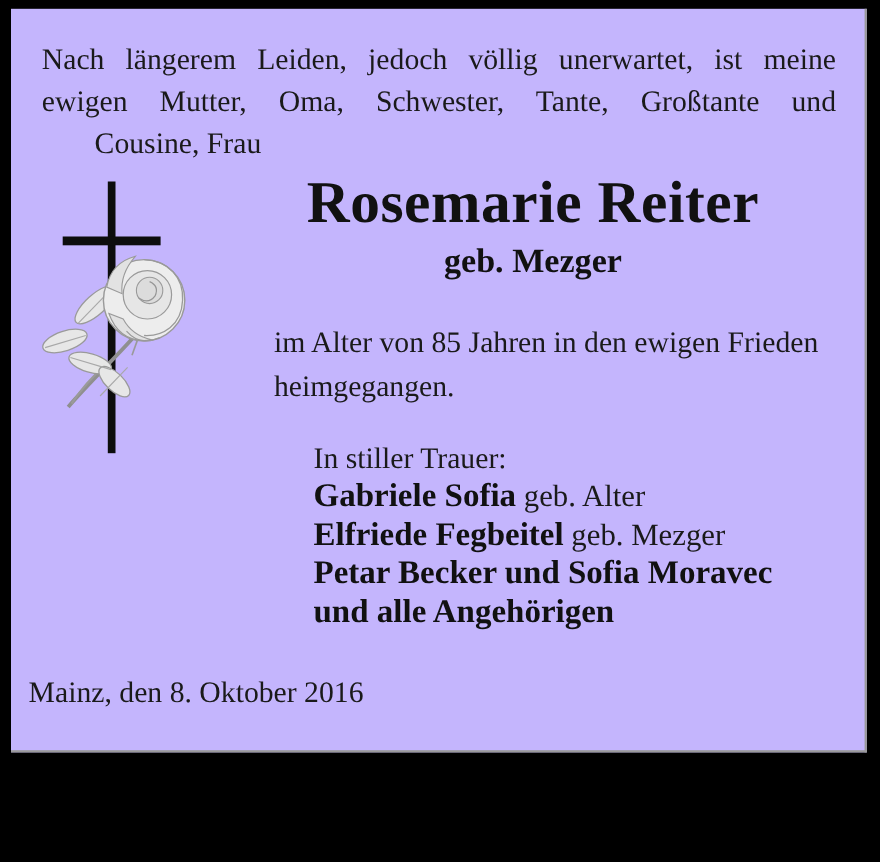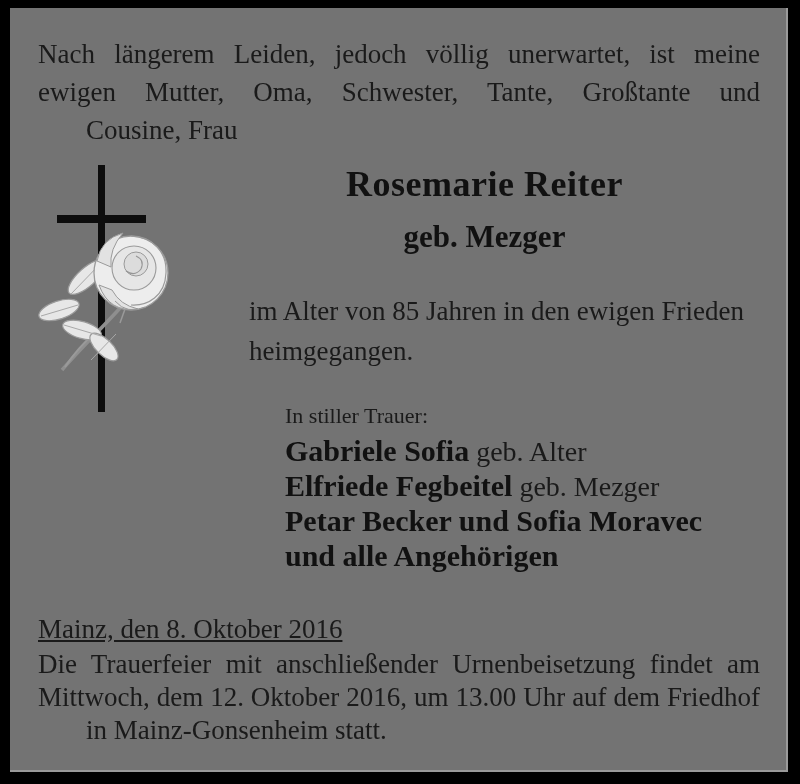--- a/index.html
+++ b/index.html
@@ -5,22 +5,22 @@
   * { margin: 0; padding: 0; box-sizing: border-box; }
   html, body {
     width: 800px; height: 784px;
     background: #000;
     font-family: "Liberation Serif", "DejaVu Serif", serif;
     overflow: hidden;
   }
   .card {
     position: absolute;
     left: 10px; top: 8px;
-    width: 778px; height: 764px;
-    background: #737373;
+    width: 778px; height: 676px;
+    background: #c4b5fd;
     color: #141414;
     border-right: 2px solid #9a9a9a;
     border-bottom: 2px solid #9a9a9a;
   }
   
   .intro {
     position: absolute;
     left: 28px; right: 26px; top: 27px;
     font-size: 27px; line-height: 38px;
     color: #1a1a1a;
@@ -33,58 +33,57 @@
     left: 25px; top: 149px;
     width: 185px; height: 262px;
   }
   
   .nameblock {
     position: absolute;
     left: 195px; right: 22px; top: 146px;
     text-align: center;
   }
   .deceased-name {
-    font-size: 36px; line-height: 60px;
+    font-size: 54px; line-height: 60px;
     font-weight: bold; color: #111;
     letter-spacing: 0.5px;
   }
   .birth-name {
     margin-top: 5px;
     font-size: 31px; line-height: 36px;
     font-weight: bold; color: #111;
   }
   .passage {
     position: absolute;
     left: 196px; right: 30px; top: 283px;
     font-size: 27px; line-height: 40px;
     color: #1a1a1a;
     margin-left: 43px;
   }
   .mourners {
     position: absolute;
     left: 275px; top: 390px; right: 30px;
   }
   .mourners-heading {
-    font-size: 22px; line-height: 36px;
+    font-size: 27px; line-height: 36px;
     color: #1a1a1a;
   }
   .mourner-line {
     font-size: 30px; line-height: 34px;
     font-weight: bold; color: #111;
     white-space: nowrap;
   }
   .mourner-line .suffix {
     font-weight: normal; font-size: 28px; color: #1a1a1a;
   }
   .dateline {
     position: absolute;
-    left: 28px; top: 604px;
+    left: 16px; top: 604px;
     font-size: 27px; line-height: 34px;
     color: #1a1a1a;
-    text-decoration: underline;
   }
   .ceremony {
     position: absolute;
     left: 28px; right: 26px; top: 640px;
     font-size: 27px; line-height: 33px;
     color: #1a1a1a;
   }
 </style>
 </head>
 <body>
@@ -144,19 +143,14 @@
   <div class="mourners">
     <div class="mourners-heading">In stiller Trauer:</div>
     <div class="mourner-line"><span>Gabriele Sofia</span><span class="suffix"> geb. Alter</span></div>
     <div class="mourner-line"><span>Elfriede Fegbeitel</span><span class="suffix"> geb. Mezger</span></div>
     <div class="mourner-line"><span>Petar Becker und Sofia Moravec</span><span class="suffix"></span></div>
     <div class="mourner-line"><span>und alle Angehörigen</span><span class="suffix"></span></div>
   </div>
 
   <div class="dateline">Mainz, den 8. Oktober 2016</div>
 
-  <div class="ceremony">
-    <div class="jline">Die Trauerfeier mit anschließender Urnenbeisetzung findet am</div>
-    <div class="jline">Mittwoch, dem 12. Oktober 2016, um 13.00 Uhr auf dem Friedhof</div>
-    <div class="lline">in Mainz-Gonsenheim statt.</div>
-  </div>
 
 </div>
 
 </body></html>

